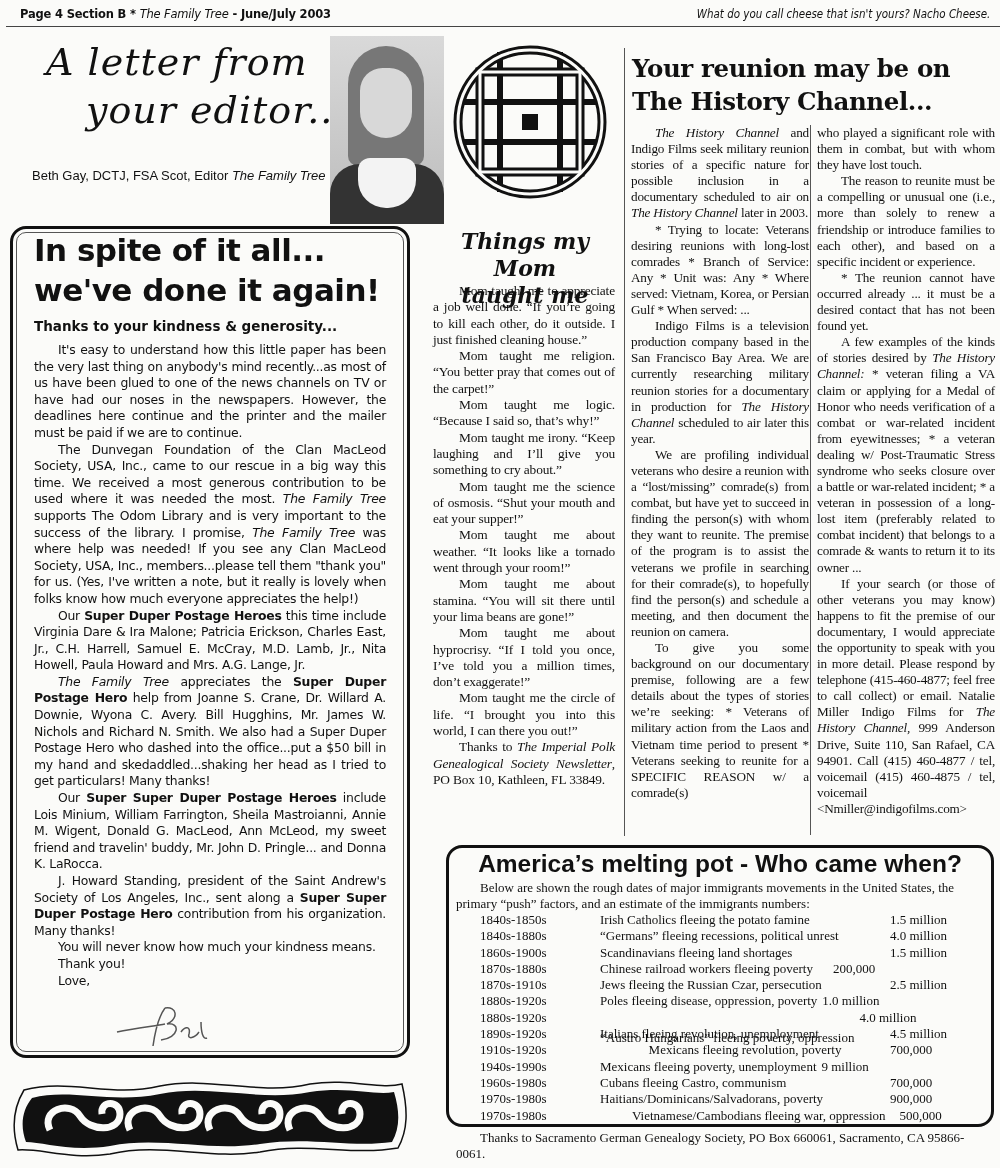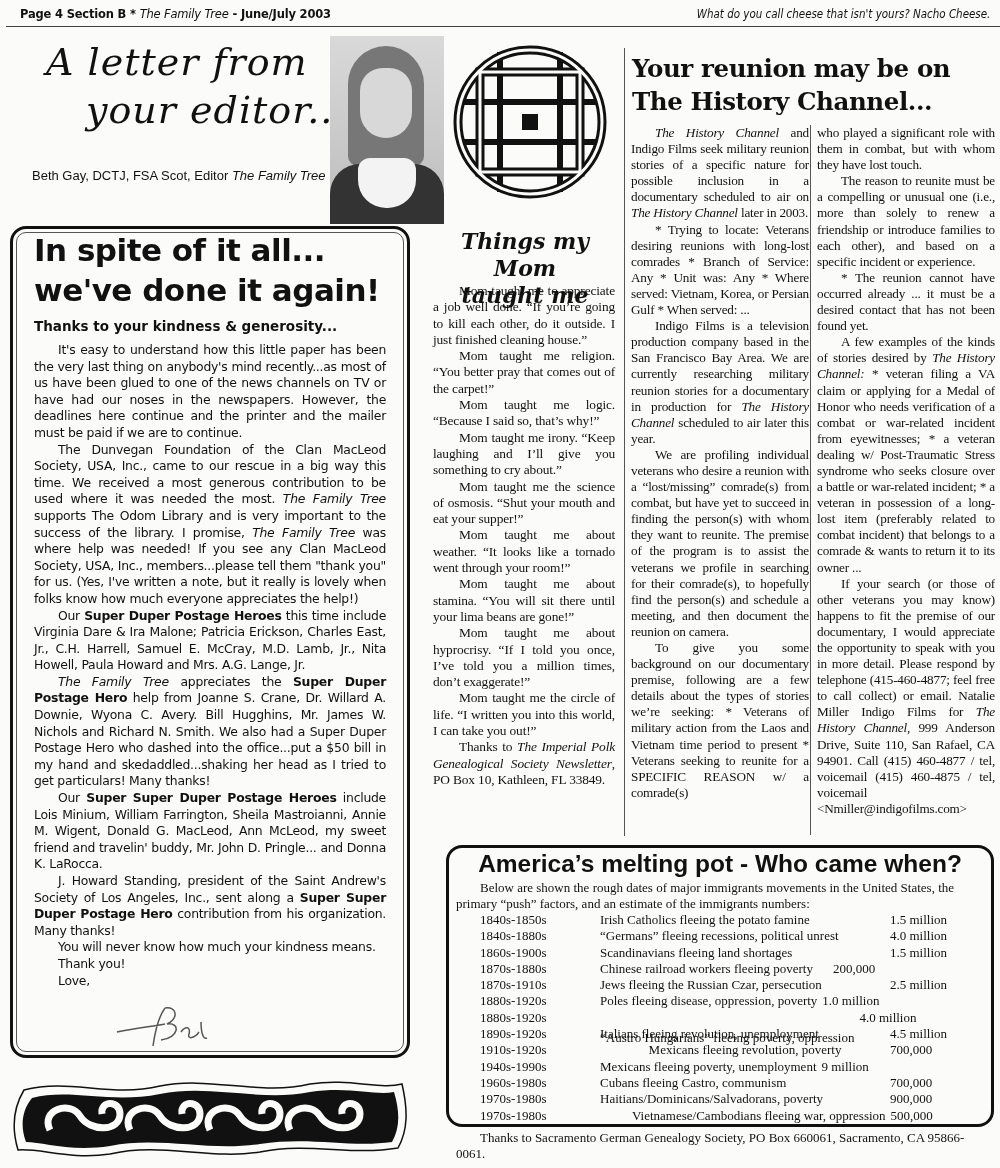--- a/index.html
+++ b/index.html
@@ -137,21 +137,21 @@
 </div>
 <div class="mom-body">
   <p>Mom taught me to appreciate a job well done. “If you’re going to kill each other, do it outside. I just finished cleaning house.”</p>
   <p>Mom taught me religion. “You better pray that comes out of the carpet!”</p>
   <p>Mom taught me logic. “Because I said so, that’s why!”</p>
   <p>Mom taught me irony. “Keep laughing and I’ll give you something to cry about.”</p>
   <p>Mom taught me the science of osmosis. “Shut your mouth and eat your supper!”</p>
   <p>Mom taught me about weather. “It looks like a tornado went through your room!”</p>
   <p>Mom taught me about stamina. “You will sit there until your lima beans are gone!”</p>
   <p>Mom taught me about hyprocrisy. “If I told you once, I’ve told you a million times, don’t exaggerate!”</p>
-  <p>Mom taught me the circle of life. “I written you into this world, I can take you out!”</p>
+  <p>Mom taught me the circle of life. “I brought you into this world, I can there you out!”</p>
   <p><span>Thanks to </span><i>The Imperial Polk Genealogical Society Newsletter</i><span>, PO Box 10, Kathleen, FL 33849.</span></p>
 </div>
 
 <div class="vrule" style="left:624px; top:48px; height:788px;"></div>
 <div class="vrule" style="left:810px; top:125px; height:710px;"></div>
 
 <div class="hist-title">
   <div>Your reunion may be on</div>
   <div>The History Channel...</div>
 </div>
@@ -231,19 +231,19 @@
       <span class="grp" style="width: 290px; display: inline-block;">Cubans fleeing Castro, communism</span>
       <span class="num">700,000</span>
     </div>
     <div class="melt-row">
       <span class="yr">1970s-1980s</span>
       <span class="grp" style="width: 290px; display: inline-block;">Haitians/Dominicans/Salvadorans, poverty</span>
       <span class="num">900,000</span>
     </div>
     <div class="melt-row">
       <span class="yr">1970s-1980s</span>
-      <span class="grp" style="margin-right: 5px; padding-left: 32px;">Vietnamese/Cambodians fleeing war, oppression</span>
+      <span class="grp" style="margin-right: 14px; padding-left: 32px;">Vietnamese/Cambodians fleeing war, oppression</span>
       <span class="num">500,000</span>
     </div>
   </div>
 <div class="melt-foot">
     <span>Thanks to Sacramento German Genealogy Society, PO Box 660061, Sacramento, CA 95866-0061.</span>
   </div>
 
 </body></html>

